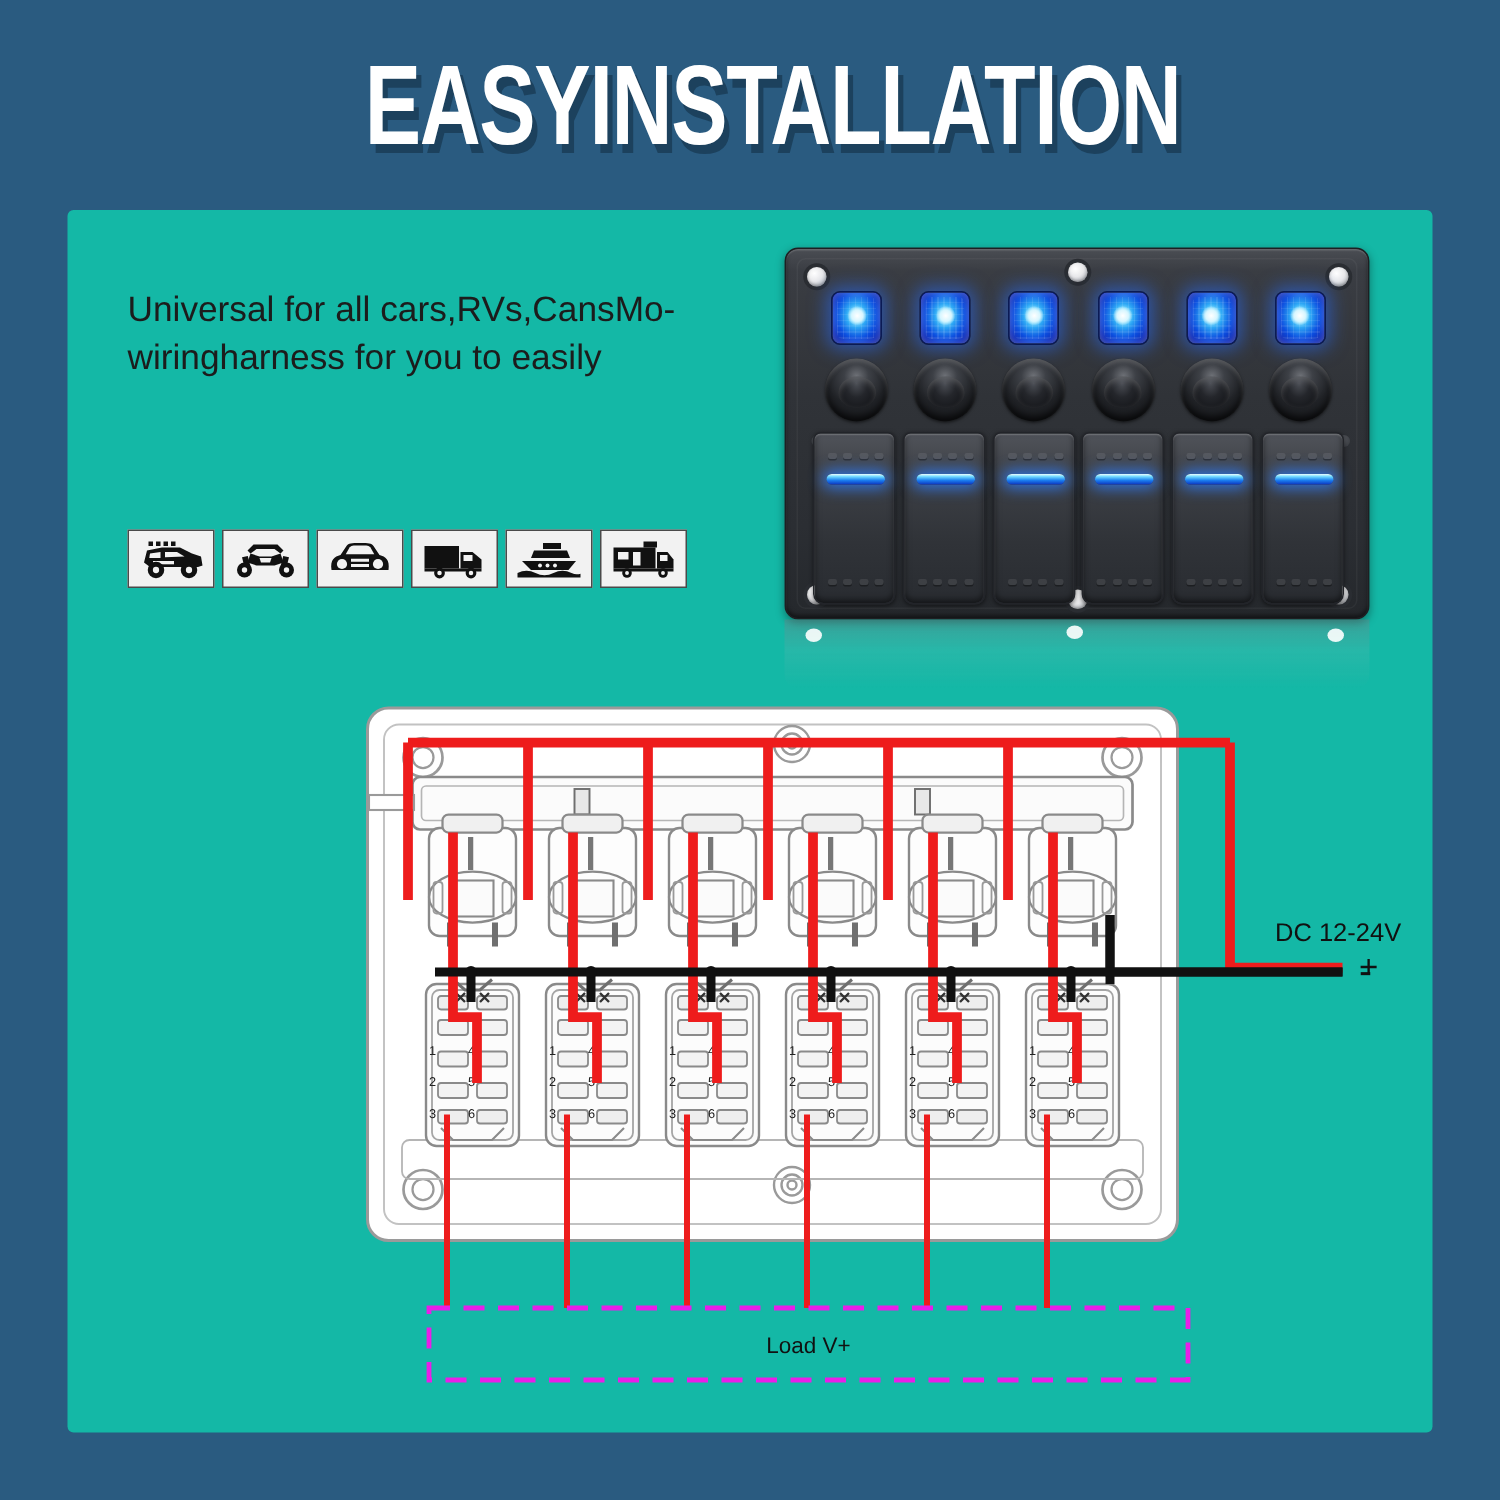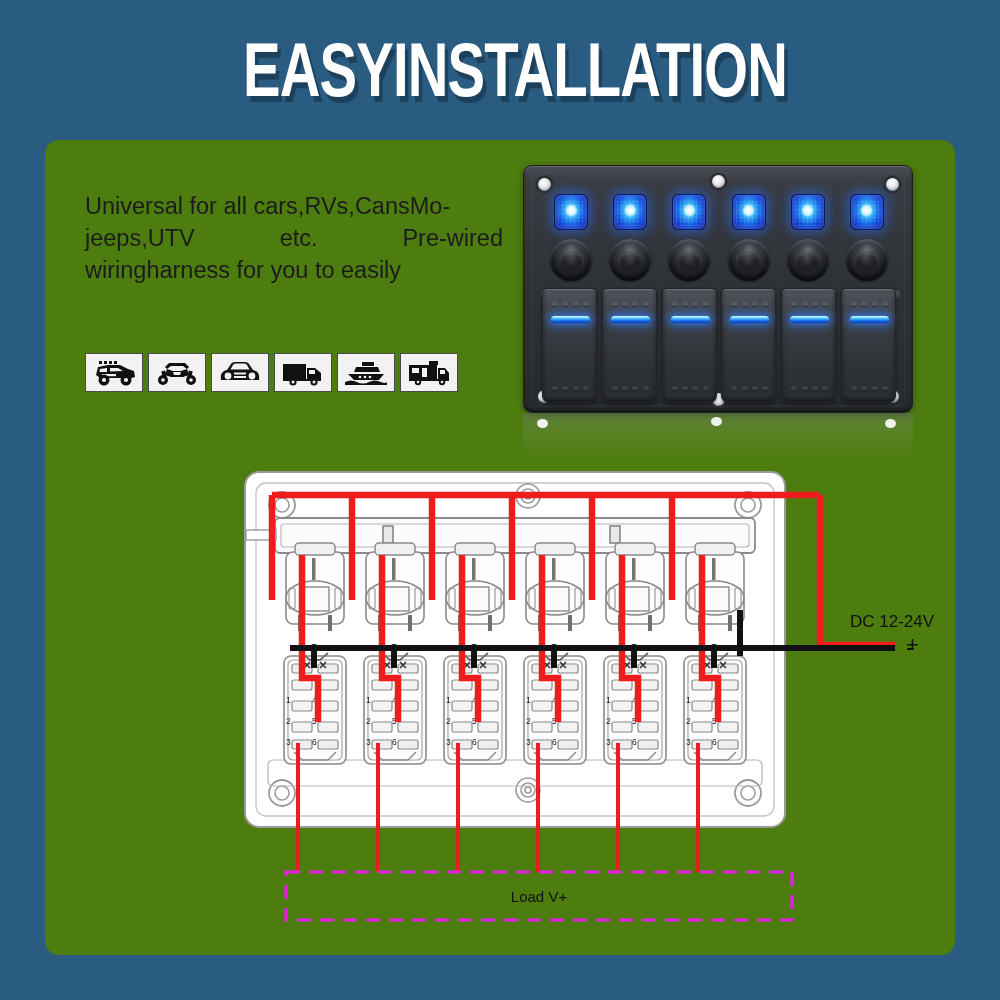--- a/index.html
+++ b/index.html
@@ -25,22 +25,22 @@
     transform:scaleX(0.88) scaleY(1.18);
     transform-origin:center center;
     text-shadow: 4px 5px 0 rgba(17,43,64,0.55);
     white-space:nowrap;
   }
 
   
   .card{
     position:absolute; left:45px; top:140px;
     width:910px; height:815px;
-    background:#4d7c0f;
-    border-radius:14px;
+    background:#14b8a6;
+    border-radius:4px;
   }
 
   
   .desc{
     position:absolute; left:40px; top:50px;
     width:418px;
     font-size:23.5px;
     line-height:32px;
     color:#1c1c1c;
     text-align:justify;
@@ -212,25 +212,20 @@
 <div id="page">
 
   <div class="title-wrap">
     <div class="title">EASYINSTALLATION</div>
   </div>
 
   <div class="card">
 
     <div class="desc">
       <span class="ln">Universal for all cars,RVs,CansMo-</span>
-      <span class="ln j">
-        <span>jeeps,UTV</span>
-        <span>etc.</span>
-        <span>Pre-wired</span>
-      </span>
       <span class="ln">wiringharness for you to easily</span>
     </div>
 
     <div class="icons">
       <div class="icon-box">
         <svg width="48" height="28" viewBox="0 0 48 28">
           <g fill="#111">
             <rect x="9" y="2" width="3" height="3"></rect>
               <rect x="14" y="2" width="3" height="3"></rect>
             <rect x="19" y="2" width="3" height="3"></rect>

